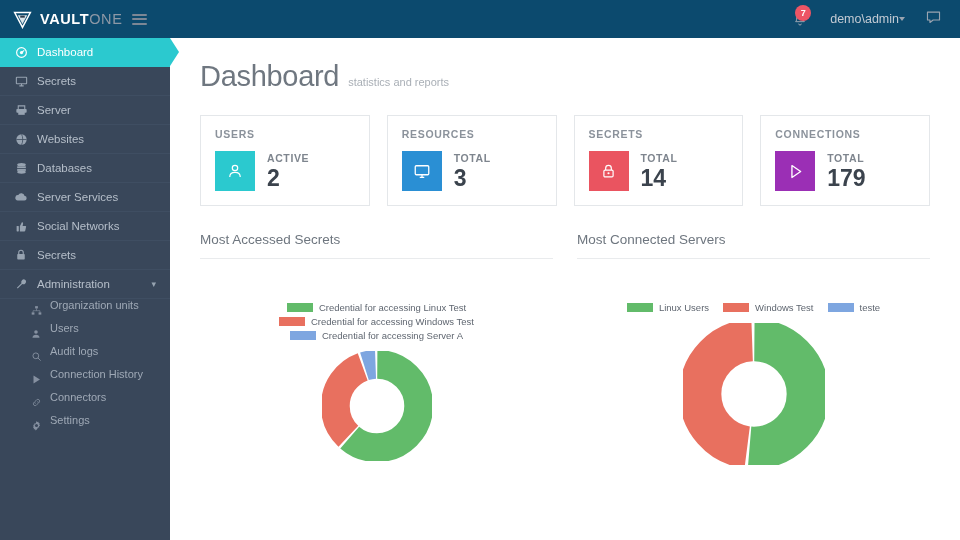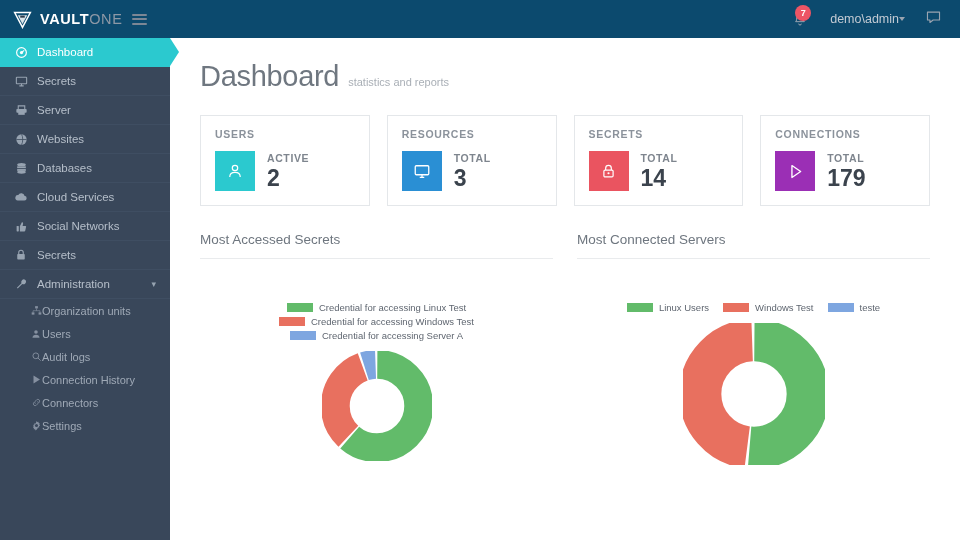--- a/index.html
+++ b/index.html
@@ -56,22 +56,22 @@
   .nav-item .ico { width: 14px; display: flex; align-items: center; justify-content: center; flex: 0 0 14px; color: #97a3b1; }
   .nav-item.active { background: #2BC9CF; color: #ffffff; border-bottom-color: #2BC9CF; }
   .nav-item.active .ico { color: #ffffff; }
   .nav-item.active::after {
     content: ""; position: absolute; right: -9px; top: 0;
     border-top: 14.5px solid transparent; border-bottom: 14.5px solid transparent;
     border-left: 9px solid #2BC9CF;
   }
   .nav-item .chev { margin-left: auto; margin-right: 14px; color: #97a3b1; font-size: 9px; }
   .sub-item {
-    height: 23px; display: flex; align-items: center;
-    padding-left: 30px; 
+    height: 23px; display: flex; 
+    padding-left: 30px; gap: 8px;
     color: #9fa9b6; font-size: 11px; cursor: pointer; white-space: nowrap;
   }
   .sub-item .ico { width: 12px; display: flex; align-items: center; justify-content: center; flex: 0 0 12px; color: #8590a0; font-size: 10px; }
 
   
   .content { flex: 1; background: #ffffff; padding: 22px 30px 0 30px; min-width: 0; }
   .page-head { display: flex; align-items: baseline; gap: 9px; margin-bottom: 22px; }
   .page-title { font-size: 29px; color: #6f7780; font-weight: normal; letter-spacing: -.3px; }
   .page-sub { font-size: 11px; color: #a9afb6; }
 
@@ -201,21 +201,21 @@
         </span>
         <span>Databases</span>
       </div>
 
       <div class="nav-item">
         <span class="ico">
           <svg viewBox="0 0 24 24" width="14" height="14">
               <path d="M6.5 18h11a4 4 0 0 0 .4-8 5.6 5.6 0 0 0-10.6-1.3A3.9 3.9 0 0 0 6.5 18z" fill="currentColor"></path>
             </svg>
         </span>
-        <span>Cloud Services</span>
+        <span>Server Services</span>
       </div>
 
       <div class="nav-item">
         <span class="ico">
           <svg viewBox="0 0 24 24" width="13" height="13">
               <path d="M9 21h8a2 2 0 0 0 2-1.6l1.3-6A1.7 1.7 0 0 0 18.6 11H14l.9-4.3A2.2 2.2 0 0 0 12.7 4L9 11.5z" fill="currentColor"></path>
               <rect x="3" y="11" width="4" height="10" rx="1" fill="currentColor"></rect>
             </svg>
         </span>
         <span>Social Networks</span>

